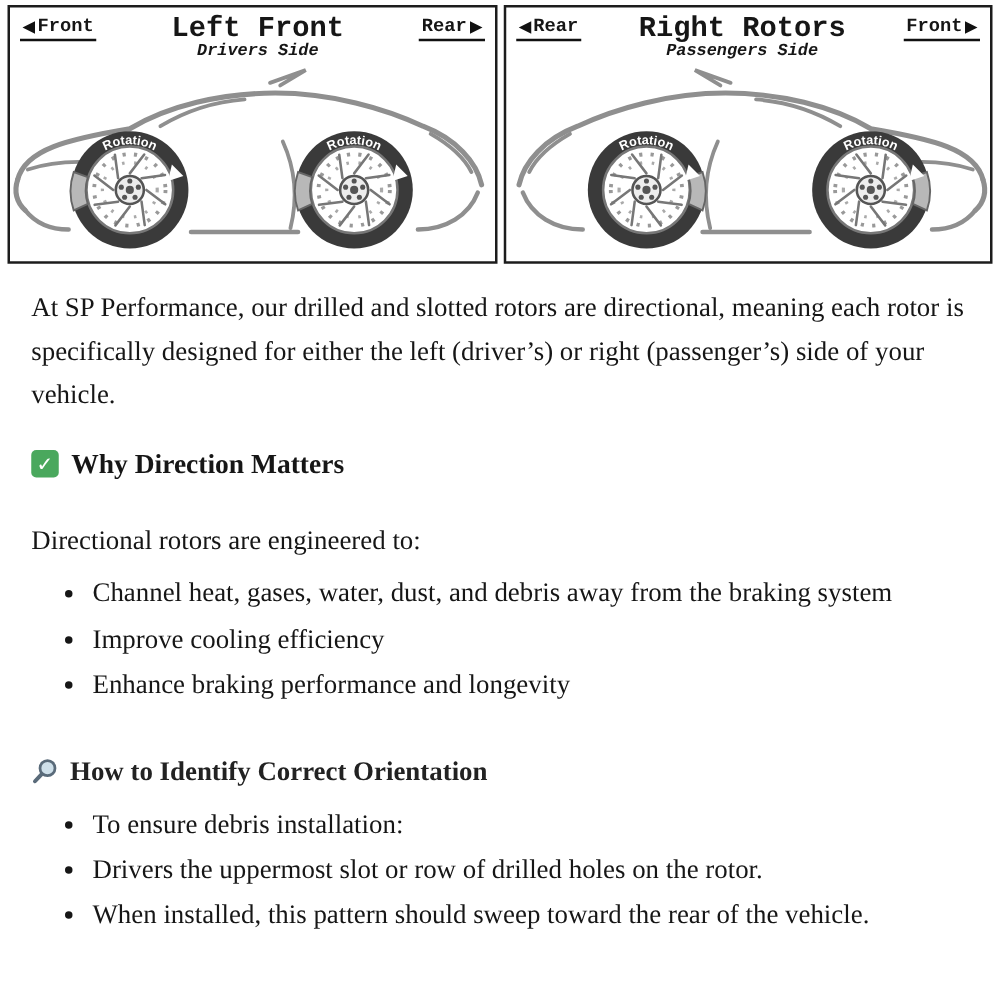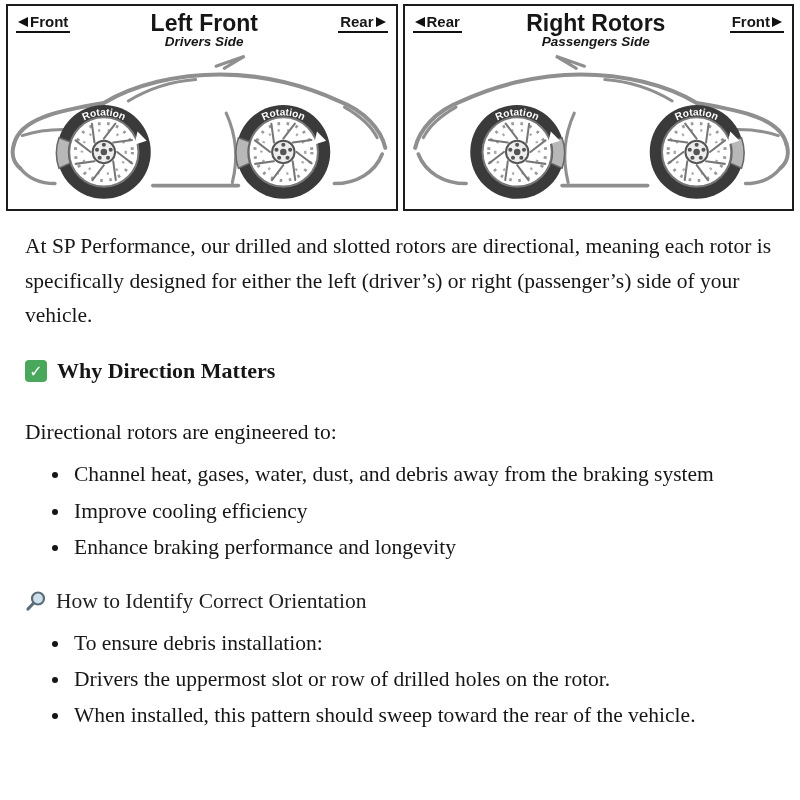--- a/index.html
+++ b/index.html
@@ -8,21 +8,21 @@
     font-family:"Liberation Serif", serif;
     color:#161616;
   }
 
   
   .diagram-row { display:flex; gap:5px; padding:4px 6px 2px 6px; }
   .panel { flex:1; border:2px solid #1c1c1c; background:#fff; min-width:0; }
   .panel-header {
     display:flex; justify-content:space-between; align-items:flex-start;
     padding:5px 8px 0 8px;
-    font-family:Liberation Sans, sans-serif;
+    font-family:Liberation Mono, monospace;
   }
   .dir {
     display:flex; align-items:center; gap:2px;
     font-weight:bold; font-size:15px;
     border-bottom:2px solid #111;
     padding:0 2px 1px 2px; margin-top:2px;
   }
   .tri { width:0; height:0; border-top:5px solid transparent; border-bottom:5px solid transparent; }
   .tri-left  { border-right:10px solid #111; }
   .tri-right { border-left:10px solid #111; }
@@ -33,21 +33,21 @@
 
   
   .article { padding:0 25px; }
   .intro { font-size:21.5px; line-height:1.6; margin:16px 0 6px 0; }
   .section-h1 {
     display:flex; align-items:center; gap:10px;
     font-size:22px; font-weight:bold; margin:26px 0 4px 0;
   }
   .section-h2 {
     display:flex; align-items:center; gap:9px;
-    font-size:21.5px; font-weight:normal; margin:24px 0 4px 0; color:#222;
+    font-size:21.5px; font-weight:bold; margin:40px 0 4px 0; color:#222;
   }
   .check-icon {
     width:22px; height:22px; border-radius:4px;
     background:#4aa85d; color:#fff;
     display:inline-flex; align-items:center; justify-content:center;
     font-size:16px; font-family:"DejaVu Sans", sans-serif; flex:0 0 auto;
   }
   .mag-icon { width:22px; height:22px; flex:0 0 auto; }
   .lead { font-size:21.5px; margin:36px 0 6px 0; }
   ul.blist { margin:12px 0 8px 0; padding-left:46px; font-size:21.5px; line-height:1.6; }

